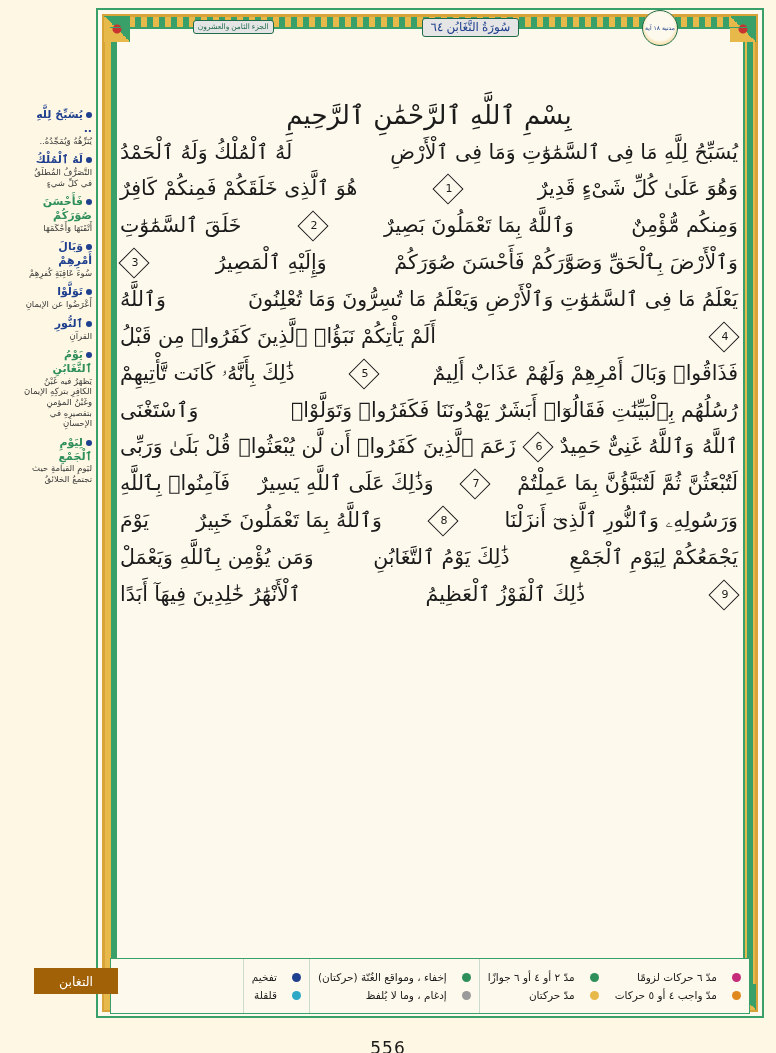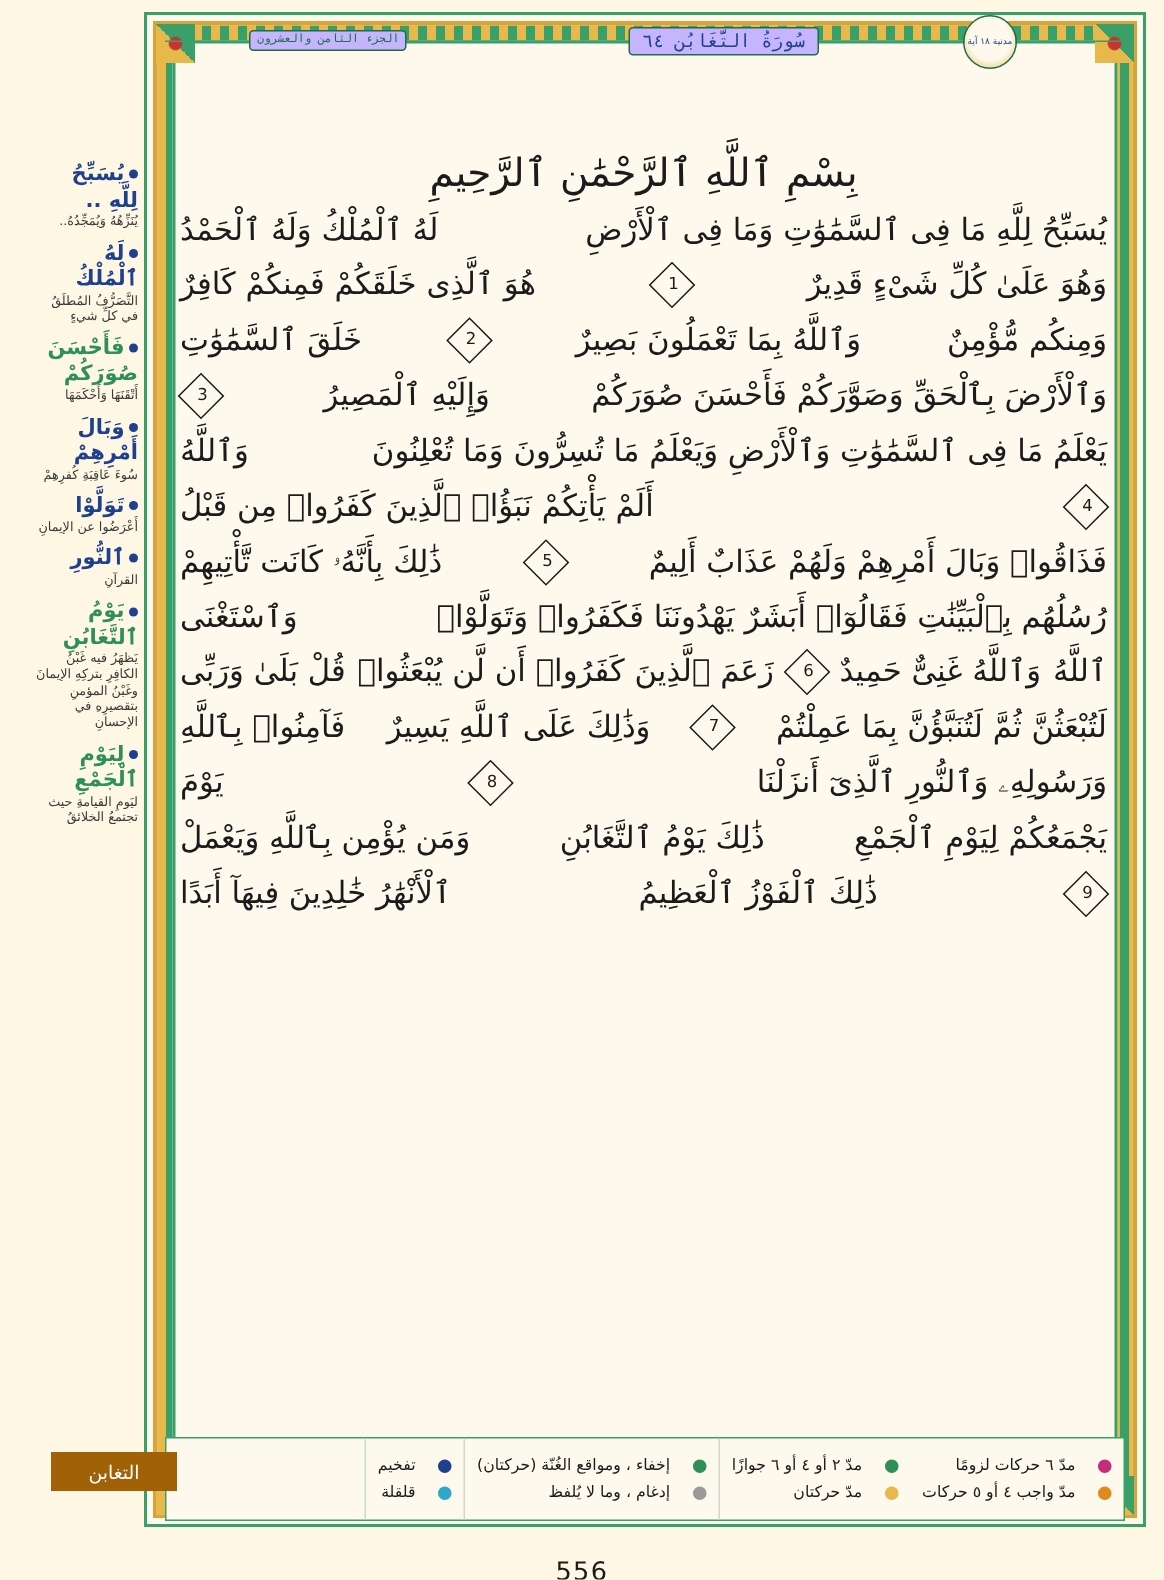--- a/index.html
+++ b/index.html
@@ -74,25 +74,25 @@
     z-index: 5;
   }
   .header-line {
     position: absolute;
     left: 0; right: 0; top: 50%;
     height: 1px;
     background: #3aa06a;
   }
   .hdr-chip {
     position: relative;
-    background: #c4b5fd;
+    background: #e5e5e5;
     border: 1.5px solid #1f6b4a;
     border-radius: 3px;
     padding: 1px 8px;
-    font-family: Liberation Mono, monospace;
+    font-family: Liberation Serif, serif;
     font-size: 12px;
     color: #1f3f8f;
     direction: rtl;
     z-index: 6;
     white-space: nowrap;
   }
   .hdr-chip.part {
     left: -148px;
     font-size: 7.5px;
     color: #1f6b4a;
@@ -128,21 +128,21 @@
     direction: rtl;
     text-align: right;
     z-index: 6;
   }
   .note {
     margin-bottom: 7px;
     line-height: 1.25;
   }
   .note .kw {
     color: #1f3f8f;
-    font-size: 14px;
+    font-size: 11px;
     font-weight: bold;
     display: block;
   }
   .note .kw.green { color: #2e8f5b; }
   .note .body {
     color: #3a3a3a;
     font-size: 8.5px;
     display: block;
   }
   .note .dot {
@@ -386,20 +386,21 @@
     <div class="aya-line">
       <span>لَتُبْعَثُنَّ ثُمَّ لَتُنَبَّؤُنَّ بِمَا عَمِلْتُمْ</span>
       <span class="aya-num"><span>7</span></span>
       <span>وَذَٰلِكَ عَلَى ٱللَّهِ يَسِيرٌ</span>
       <span>فَآمِنُوا۟ بِٱللَّهِ</span>
     </div>
 
     <div class="aya-line">
       <span>وَرَسُولِهِۦ وَٱلنُّورِ ٱلَّذِىٓ أَنزَلْنَا</span>
       <span class="aya-num"><span>8</span></span>
+      <span>وَٱللَّهُ بِمَا تَعْمَلُونَ خَبِيرٌ</span>
       <span>يَوْمَ</span>
     </div>
 
     <div class="aya-line">
       <span>يَجْمَعُكُمْ لِيَوْمِ ٱلْجَمْعِ</span>
       <span>ذَٰلِكَ يَوْمُ ٱلتَّغَابُنِ</span>
       <span>وَمَن يُؤْمِن بِٱللَّهِ وَيَعْمَلْ</span>
     </div>
 
 

